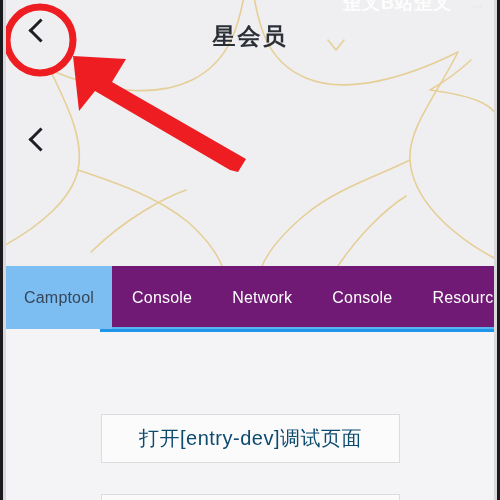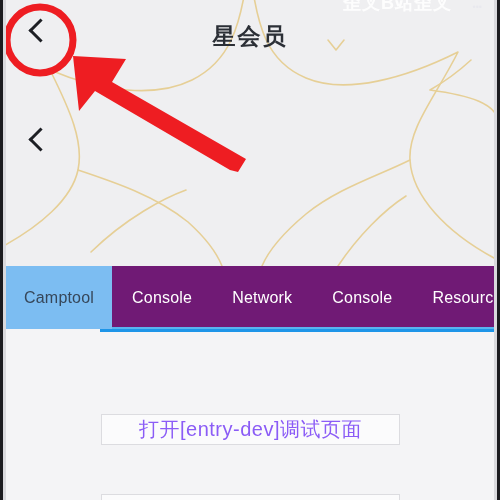--- a/index.html
+++ b/index.html
@@ -155,28 +155,28 @@
     position: absolute;
     left: 0; right: 0;
     top: 66px;
     bottom: 0;
     background: #f4f4f6;
   }
   .action-button {
     position: absolute;
     left: 95px;
     width: 299px;
-    height: 31px;
+    height: 49px;
     background: #fbfbfc;
     border: 1px solid #dcdce0;
     display: flex;
     align-items: center;
     justify-content: center;
     font-size: 20px;
-    color: #8b5cf6;
+    color: #0c4a6e;
     letter-spacing: .5px;
     box-sizing: border-box;
   }
   #btn-open-debug  { top: 82px; }
   #btn-invalidate  { top: 162px; }
 </style>
 </head>
 <body>
 
 <div id="screen">

